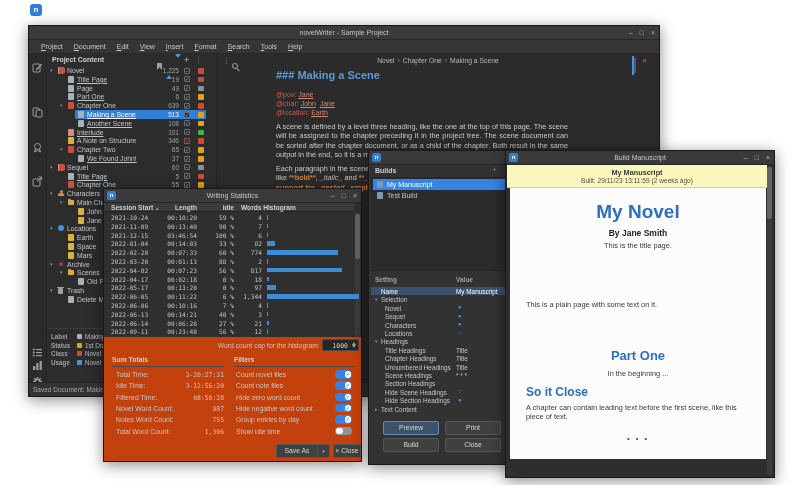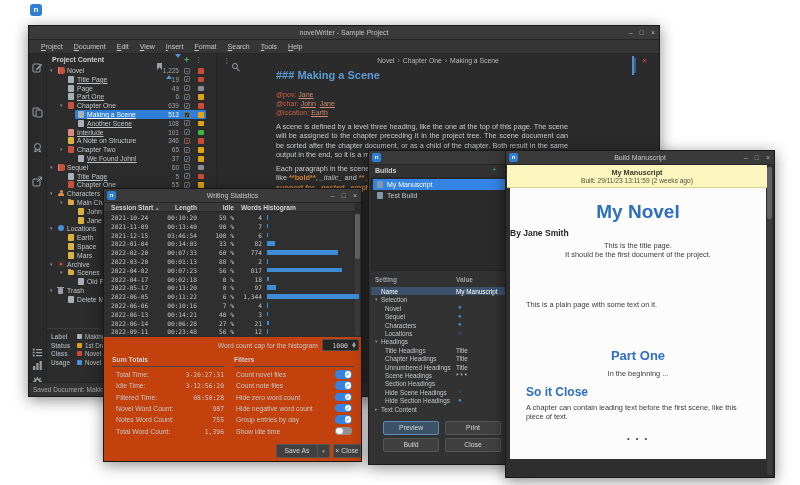--- a/index.html
+++ b/index.html
@@ -109,21 +109,21 @@
   .set-label{position:absolute;top:1px;white-space:nowrap}
   .set-val{position:absolute;left:85px;top:1px;white-space:nowrap}
   .set-dot{position:absolute;left:87px;top:0.5px;font-size:6px;color:#4a90d9}
   
   #preview{left:505px;top:150px;width:270px;height:328px;z-index:4;background:#2e2e2e}
   .banner{position:absolute;left:1px;top:14px;right:7px;height:23px;background:#faf6bd;border-bottom:1px solid #d8d293;text-align:center}
   .banner-t{font-size:7.3px;font-weight:bold;color:#3a3a30;margin-top:2.5px}
   .banner-s{font-size:6.6px;color:#55553f}
   .page{position:absolute;left:4px;top:37px;width:256px;height:271px;background:#fcfcfc}
   .pg-title{position:absolute;left:0;right:0;top:13px;text-align:center;font-size:19px;font-weight:bold;color:#2e6fbe}
-  .pg-by{position:absolute;left:0;right:0;top:40px;font-size:8.5px;font-weight:bold;color:#222}
+  .pg-by{position:absolute;left:0;right:0;top:40px;text-align:center;font-size:8.5px;font-weight:bold;color:#222}
   .pg-c1{position:absolute;left:0;right:0;top:53px;text-align:center;font-size:7.4px;color:#3a3a3a}
   .pg-c2{position:absolute;left:0;right:0;top:62px;text-align:center;font-size:7.4px;color:#3a3a3a}
   .pg-plain{position:absolute;left:16px;top:112px;font-size:7.4px;color:#3a3a3a}
   .pg-para{position:absolute;left:16px;top:124px;width:226px;font-size:7.4px;line-height:9.6px;color:#3a3a3a}
   .pg-part{position:absolute;left:0;right:0;top:160px;text-align:center;font-size:13px;font-weight:bold;color:#2e6fbe}
   .pg-begin{position:absolute;left:0;right:0;top:181px;text-align:center;font-size:7.4px;color:#3a3a3a}
   .pg-chap{position:absolute;left:16px;top:197px;font-size:12px;font-weight:bold;color:#2e6fbe}
   .pg-chtext{position:absolute;left:16px;top:215px;width:230px;font-size:7.4px;line-height:9.4px;color:#3a3a3a}
   .pg-dots{position:absolute;left:0;right:0;top:246px;text-align:center;font-size:7.5px;letter-spacing:2px;color:#444}
   
@@ -707,21 +707,20 @@
     <div class="banner-t">My Manuscript</div>
     <div class="banner-s">Built: 29/11/23 13:11:59 (2 weeks ago)</div>
   </div>
   <div class="vscroll" style="top:15px;bottom:2px;right:2px">
     <div class="vthumb" style="top:1px;height:52px"></div>
   </div>
   <div class="page">
     <div class="pg-title">My Novel</div>
     <div class="pg-by">By Jane Smith</div>
     <div class="pg-c1">This is the title page.</div>
-    <div class="pg-c2">It should be the first document of the project.</div>
     <div class="pg-plain">This is a plain page with some text on it.</div>
     <div class="pg-part">Part One</div>
     <div class="pg-begin">In the beginning ...</div>
     <div class="pg-chap">So it Close</div>
     <div class="pg-chtext">A chapter can contain leading text before the first scene, like this piece of text.</div>
     <div class="pg-dots">• • •</div>
   </div>
 </div>
 
 </body></html>

